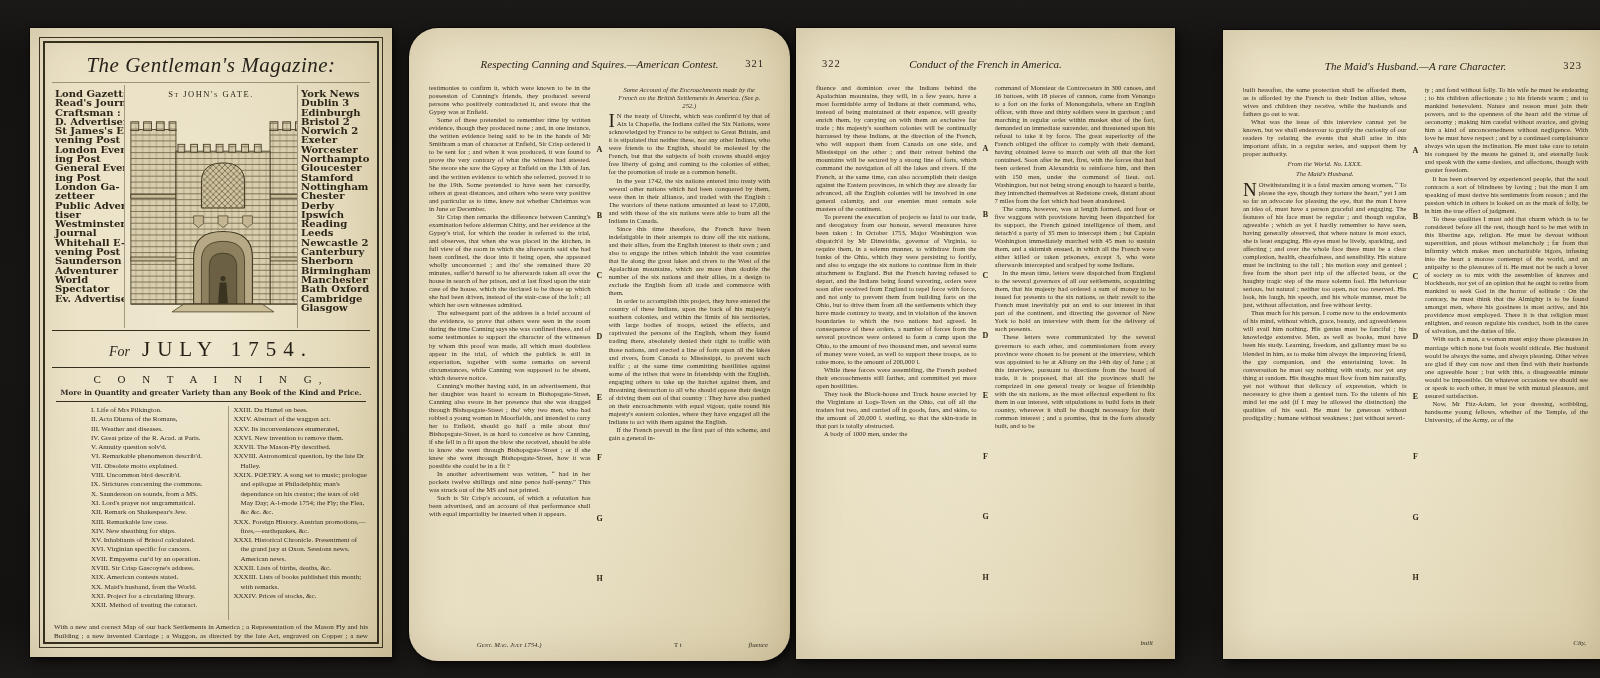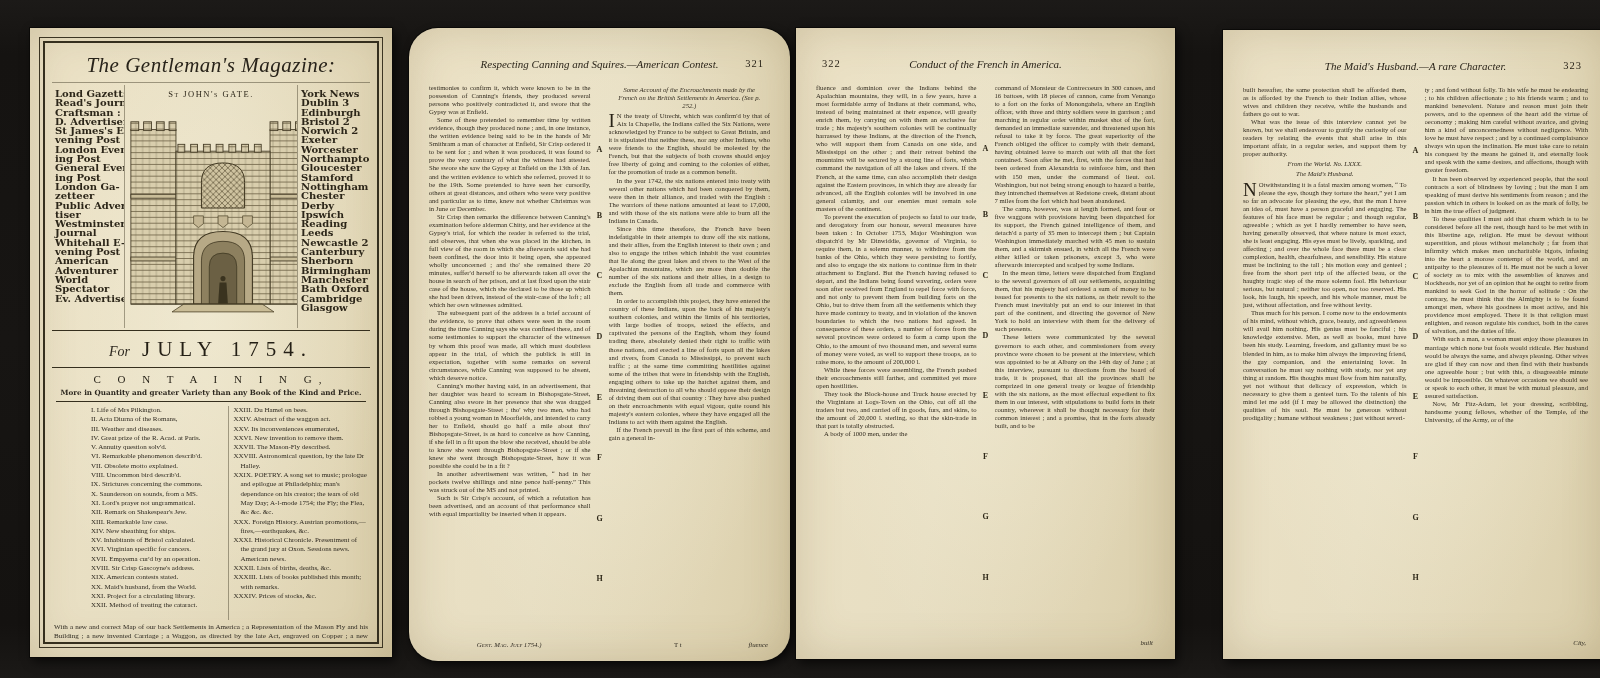--- a/index.html
+++ b/index.html
@@ -107,21 +107,21 @@
             <div class="news-line">General Even-</div>
             <div class="news-line">ing Post</div>
             <div class="news-line">London Ga-</div>
             <div class="news-line">zetteer</div>
             <div class="news-line">Public Adver-</div>
             <div class="news-line">tiser</div>
             <div class="news-line">Westminster</div>
             <div class="news-line">Journal</div>
             <div class="news-line">Whitehall E-</div>
             <div class="news-line">vening Post</div>
-            <div class="news-line">American</div>
+            <div class="news-line">Saunderson</div>
             <div class="news-line">Adventurer</div>
             <div class="news-line">World</div>
             <div class="news-line">Spectator</div>
             <div class="news-line">Ev. Advertiser</div>
           </div>
         <div class="gate-center">
           <div class="gate-caption">St JOHN's GATE.</div>
           <svg class="gate-svg" width="196" height="218" viewBox="0 0 200 222">
             <defs>
               <pattern id="bk" width="14" height="6" patternUnits="userSpaceOnUse">

